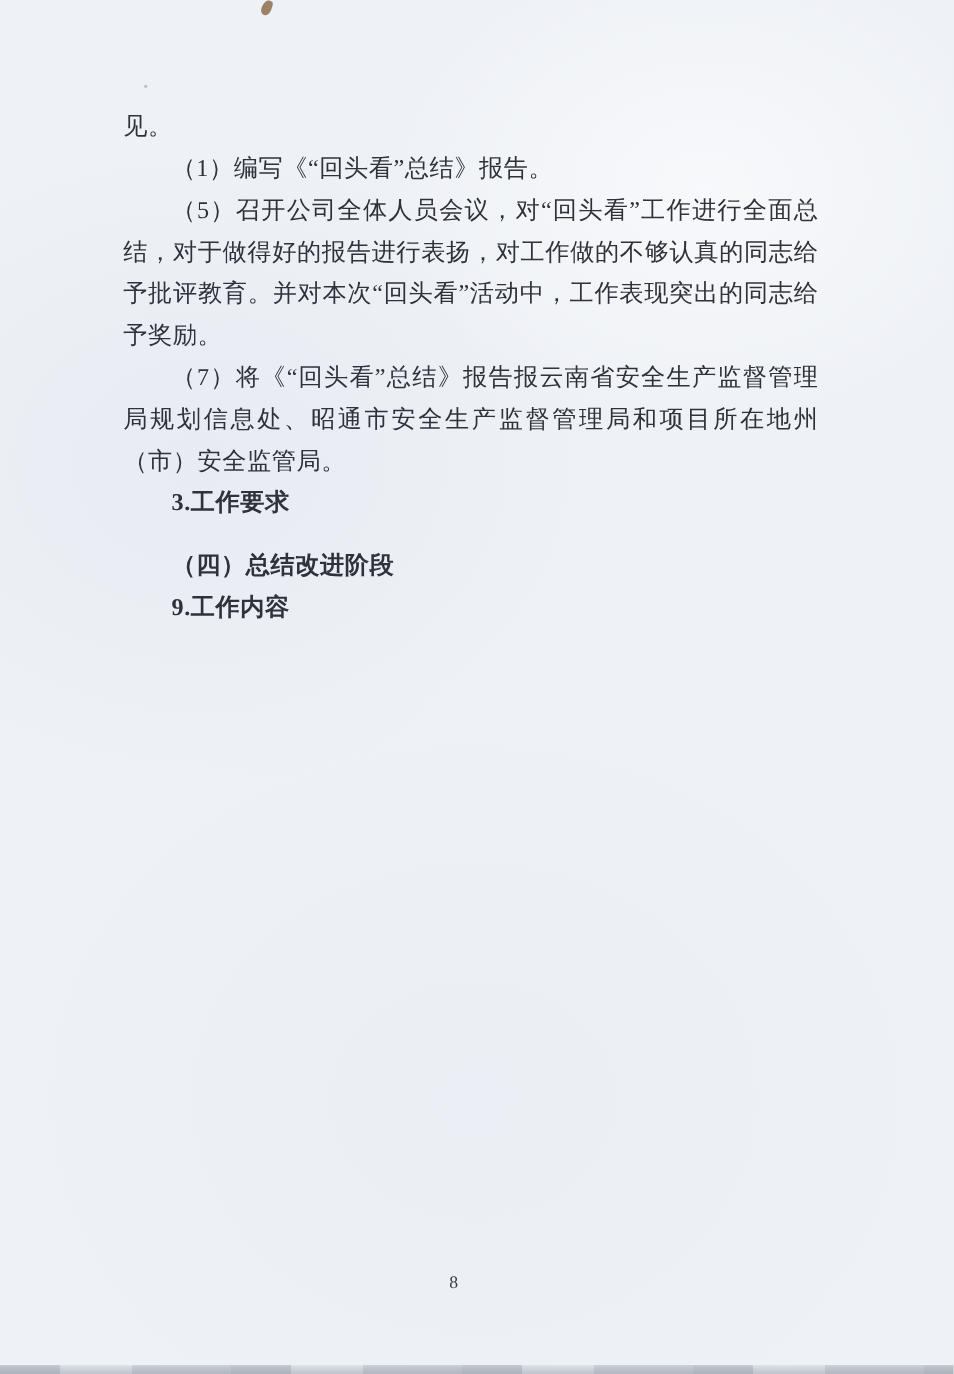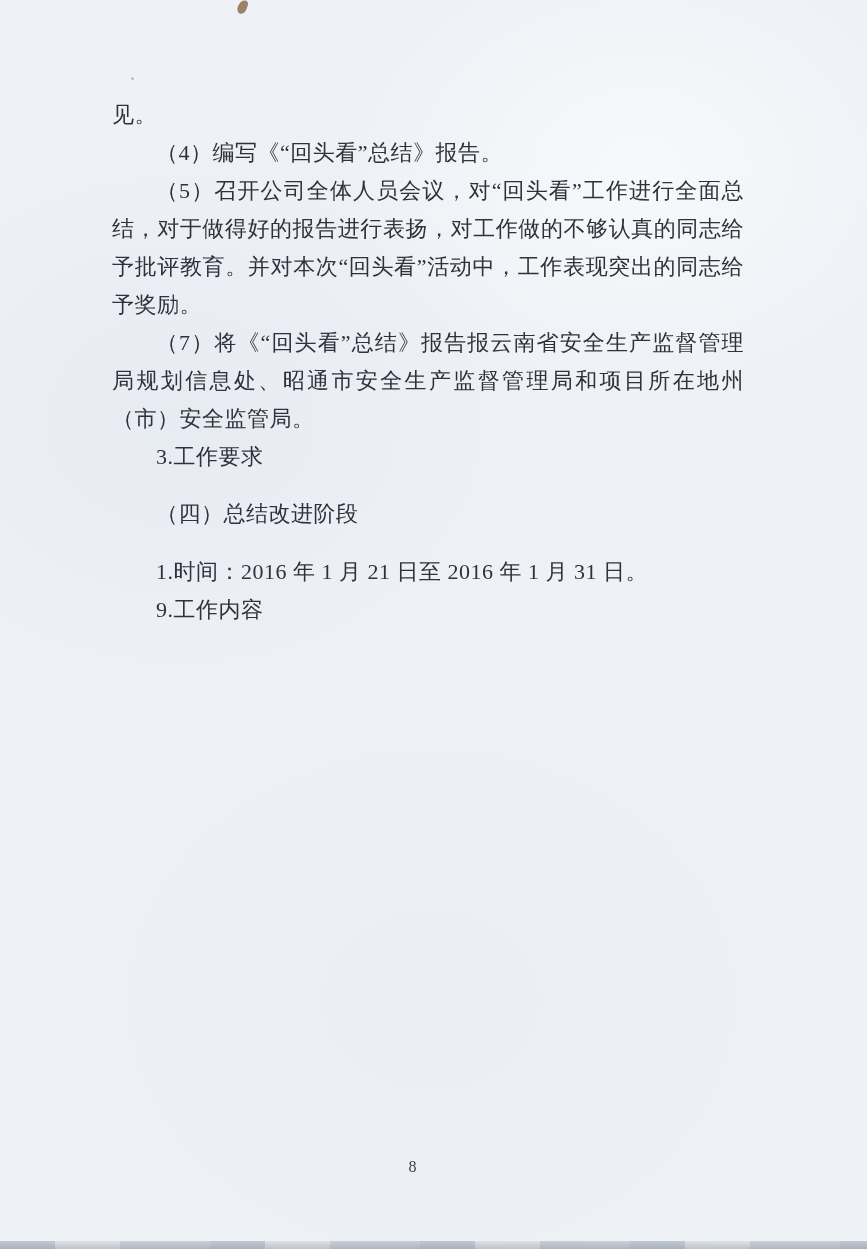--- a/index.html
+++ b/index.html
@@ -34,21 +34,21 @@
     letter-spacing: 0.5px;
   }
   .content p {
     margin: 0;
     text-indent: 2em;
   }
   .content p.continuation {
     text-indent: 0;
   }
   .bold {
-    font-weight: normal;
+    font-weight: bold;
   }
   .stage-heading {
     margin-top: 19px !important;
   }
   .time-line {
     margin-top: 20px !important;
   }
   .page-number {
     position: absolute;
     top: 1158px;
@@ -98,34 +98,33 @@
 <body>
 
 <div class="scan-page">
 
   <span class="speck-top"></span>
   <span class="speck-dot"></span>
 
   <div class="content">
     <p class="continuation">见。</p>
 
-    <p>（4）编写《“回头看”总结》报告。</p>
+    <p>（1）编写《“回头看”总结》报告。</p>
 
     <p>（5）召开公司全体人员会议，对“回头看”工作进行全面总结，对于做得好的报告进行表扬，对工作做的不够认真的同志给予批评教育。并对本次“回头看”活动中，工作表现突出的同志给予奖励。</p>
 
     <p>（7）将《“回头看”总结》报告报云南省安全生产监督管理局规划信息处、昭通市安全生产监督管理局和项目所在地州（市）安全监管局。</p>
 
     <p class="bold">3.工作要求</p>
 
 
 
 
     <p class="bold stage-heading">（四）总结改进阶段</p>
 
-    <p class="time-line"><span class="bold">1.时间：</span><span>2016 年 1 月 21 日至 2016 年 1 月 31 日。</span></p>
 
     <p class="bold">9.工作内容</p>
   </div>
 
   <div class="page-number">8</div>
 
   <div class="bottom-edge"></div>
 </div>
 
 </body></html>

